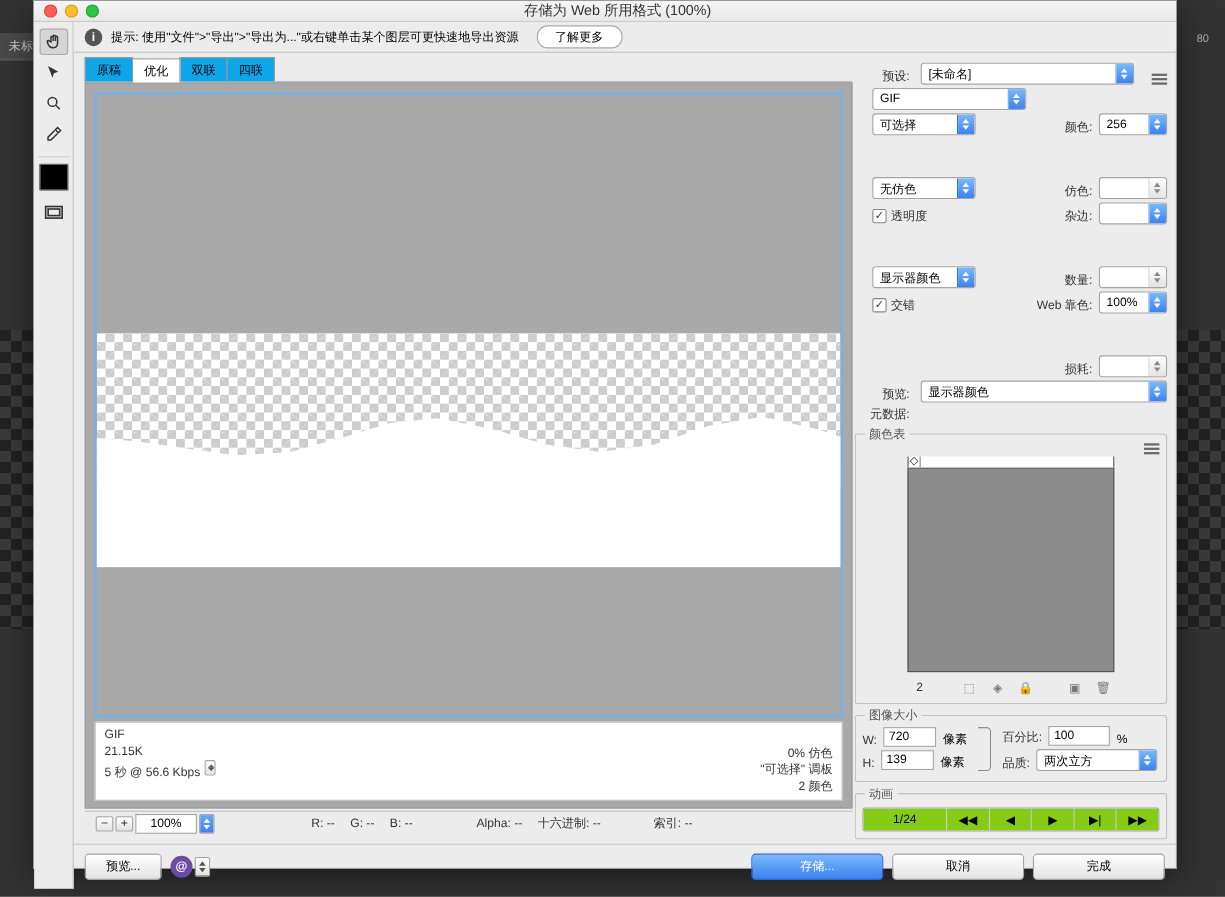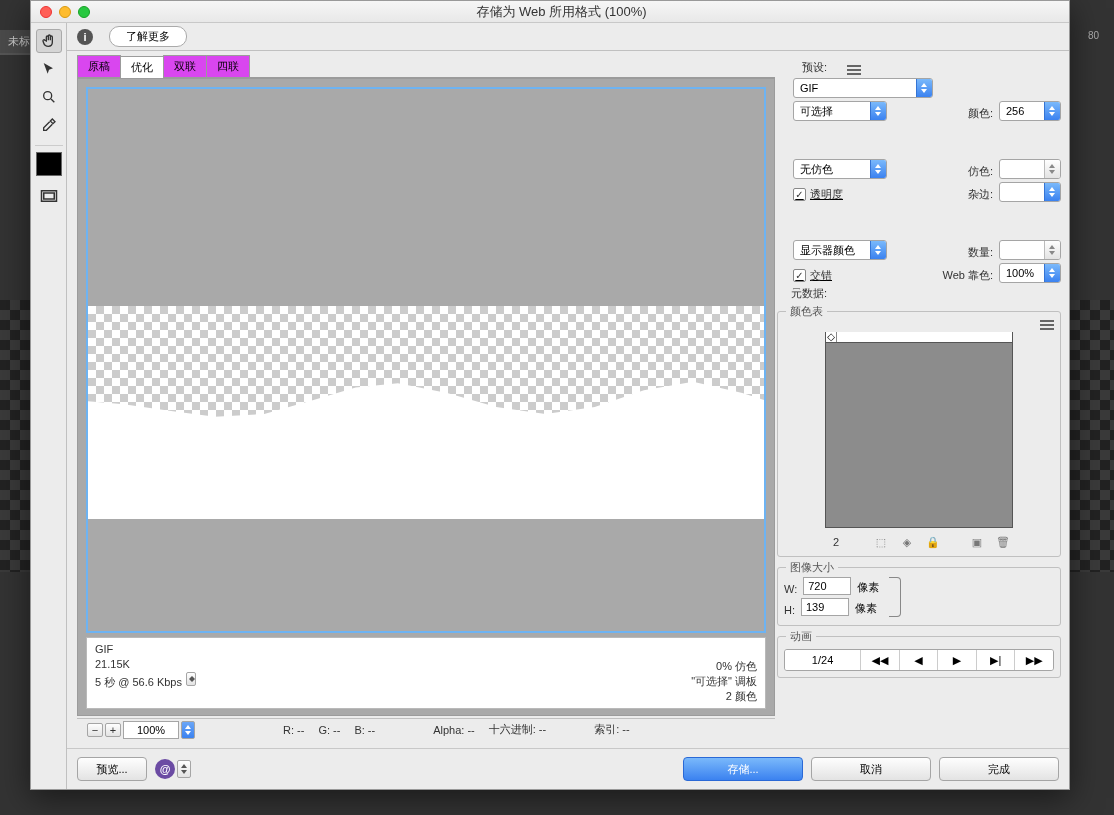--- a/index.html
+++ b/index.html
@@ -38,21 +38,21 @@
   .hintbar {
     height: 28px; background: #ececec; border-bottom: 1px solid #c0c0c0;
     display: flex; align-items: center; gap: 8px; padding: 0 10px;
   }
   .hintbar .warnico { width: 16px; height: 16px; border-radius: 50%; background: #555; color: #fff; font-weight: bold; display: flex; align-items: center; justify-content: center; font-size: 11px; }
   .learn-more { margin-left: 8px; background: #fff; border: 1px solid #aaa; border-radius: 10px; padding: 2px 16px; cursor: pointer; }
 
   .workarea { flex: 1; display: flex; }
   .preview-col { flex: 1; padding: 4px 2px 8px 10px; display: flex; flex-direction: column; }
   .tabs { display: flex; border-bottom: 1px solid #9b9b9b; }
-  .tab { padding: 3px 10px; border: 1px solid #9b9b9b; border-bottom: none; background: #d946ef; margin-right: -1px; cursor: pointer; }
+  .tab { padding: 3px 10px; border: 1px solid #9b9b9b; border-bottom: none; background: #0ea5e9; margin-right: -1px; cursor: pointer; }
   .tab.active { background: #fff; position: relative; top: 1px; }
   .preview-outer { flex: 1; background: #a9a9a9; border: 1px solid #9b9b9b; padding: 8px 8px 6px; display: flex; flex-direction: column; }
   .preview-frame { flex: 1; border: 2px solid #6db3f2; background: #a9a9a9; position: relative; overflow: hidden; }
   .transparency {
     position: absolute; left: 0; right: 0; top: 217px; height: 140px;
     background-image:
       linear-gradient(45deg,#ccc 25%,transparent 25%),
       linear-gradient(-45deg,#ccc 25%,transparent 25%),
       linear-gradient(45deg,transparent 75%,#ccc 75%),
       linear-gradient(-45deg,transparent 75%,#ccc 75%);
@@ -128,24 +128,24 @@
   .ct-swatch { width: 188px; height: 186px; background: #8c8c8c; border: 1px solid #555; }
   .ct-head { width: 188px; height: 10px; background: #fff; border-left: 1px solid #555; border-right: 1px solid #555; position: relative; }
   .ct-cell1 { position: absolute; left: 0; top: 0; width: 11px; height: 10px; border-right: 1px solid #888; text-align: center; font-size: 10px; line-height: 9px; }
   .ct-btns { display: flex; justify-content: center; align-items: center; gap: 8px; margin-top: 6px; }
   .smicon { width: 18px; height: 16px; display: flex; align-items: center; justify-content: center; color: #777; cursor: pointer; }
   .numcount { width: 20px; text-align: center; color: #333; }
   .textbox { width: 48px; height: 18px; border: 1px solid #a5a5a5; background: #fff; padding: 1px 4px; }
   .linkbracket { width: 12px; height: 40px; border: 1px solid #888; border-left: none; border-radius: 0 4px 4px 0; margin: 0 4px; position: relative; }
   .linkbracket::after { content: ""; position: absolute; top: 14px; right: -6px; width: 10px; height: 10px; color: #666; }
   .frame-ctrl { display: flex; margin-top: 6px; border: 1px solid #a5a5a5; border-radius: 3px; overflow: hidden; height: 22px; }
-  .frame-slot { flex: 1; display: flex; align-items: center; justify-content: center; border-right: 1px solid #ccc; background: #ffffff; cursor: pointer; }
+  .frame-slot { flex: 1; display: flex; align-items: center; justify-content: center; border-right: 1px solid #ccc; background: #84cc16; cursor: pointer; }
   .frame-slot:last-child { border-right: none; }
   .frame-slot.count { flex: 2; }
-  .col-wrap { display: flex; align-items: center; text-decoration: underline; }
+  .col-wrap { display: flex; align-items: center; }
 
   .bg-checker {
     position: absolute; left: 0; right: 0; top: 300px; height: 272px;
     background-image:
       linear-gradient(45deg,#3a3a3a 25%,transparent 25%),
       linear-gradient(-45deg,#3a3a3a 25%,transparent 25%),
       linear-gradient(45deg,transparent 75%,#3a3a3a 75%),
       linear-gradient(-45deg,transparent 75%,#3a3a3a 75%);
     background-size: 20px 20px;
     background-position: 0 0, 0 10px, 10px -10px, -10px 0;
@@ -200,20 +200,21 @@
           <svg width="18" height="16" viewBox="0 0 24 20" fill="none" stroke="#333" stroke-width="2">
               <rect x="2" y="3" width="20" height="14"></rect>
               <rect x="5" y="6" width="14" height="8"></rect>
             </svg>
         </div>
       </div>
 
       <div class="main">
         <div class="hintbar">
           <div class="warnico">i</div>
+          <span>提示: 使用"文件"&gt;"导出"&gt;"导出为..."或右键单击某个图层可更快速地导出资源</span>
           <div class="learn-more">了解更多</div>
         </div>
 
         <div class="workarea">
           <div class="preview-col">
             <div class="tabs">
               <div class="tab">原稿</div>
               <div class="tab active">优化</div>
               <div class="tab">双联</div>
               <div class="tab">四联</div>
@@ -252,20 +253,24 @@
               <span>Alpha: --</span>
               <span>十六进制: --</span>
               <span style="width:20px"></span>
               <span>索引: --</span>
             </div>
           </div>
 
           <div class="right-col">
             <div class="row">
               <label class="lab-w">预设:</label>
+              <div class="combo">
+                  <span>[未命名]</span>
+                  <div class="arrow"></div>
+                </div>
               <span class="menuico" style="margin-left:10px"></span>
             </div>
             <div class="row" style="padding-left:16px">
               <div class="combo" style="max-width:140px">
                   <span>GIF</span>
                   <div class="arrow"></div>
                 </div>
             </div>
             <div class="row">
               <div class="combo" style="max-width:140px;margin-left:16px">
@@ -320,21 +325,36 @@
                   <span class="chk on"></span>
                   <label>交错</label>
                 </div>
               <div class="spacer"></div>
               <label>Web 靠色:</label>
               <div class="combo-sm">
                   <span>100%</span>
                   <div class="arrow"></div>
                 </div>
             </div>
-
+            <div class="row">
+              <div class="spacer"></div>
+              <label class="dimlabel">损耗:</label>
+              <div class="combo-sm gray">
+                  <span></span>
+                  <div class="arrow"></div>
+                </div>
+            </div>
+
+            <div class="row">
+                <label class="lab-w">预览:</label>
+                <div class="combo">
+                  <span>显示器颜色</span>
+                  <div class="arrow"></div>
+                </div>
+              </div>
             <div class="row">
                 <label class="lab-w">元数据:</label>
               </div>
 
             <div class="fieldset" style="margin-top:10px">
               <div class="fs-title">颜色表</div>
               <div style="display:flex;justify-content:space-between">
                   <span></span>
                   <span class="menuico"></span>
                 </div>
@@ -367,20 +387,34 @@
                       <input class="textbox" value="720" style="">
                       <span>像素</span>
                     </div>
                   <div class="row">
                       <label>H:</label>
                       <input class="textbox" value="139" style="">
                       <span>像素</span>
                     </div>
                 </div>
                 <div class="linkbracket"></div>
+                <div>
+                  <div class="row">
+                      <label>百分比:</label>
+                      <input class="textbox" style="width: 56px;" value="100">
+                      <span>%</span>
+                    </div>
+                  <div class="row">
+                      <label>品质:</label>
+                      <div class="combo" style="width:110px;flex:none">
+                        <span>两次立方</span>
+                        <div class="arrow"></div>
+                      </div>
+                    </div>
+                </div>
               </div>
             </div>
 
             <div class="fieldset" style="margin-top:10px">
               <div class="fs-title">动画</div>
               <div class="frame-ctrl">
                 <div class="frame-slot count">1/24</div>
                 <div class="frame-slot">◀◀</div>
                 <div class="frame-slot">◀</div>
                 <div class="frame-slot">▶</div>

